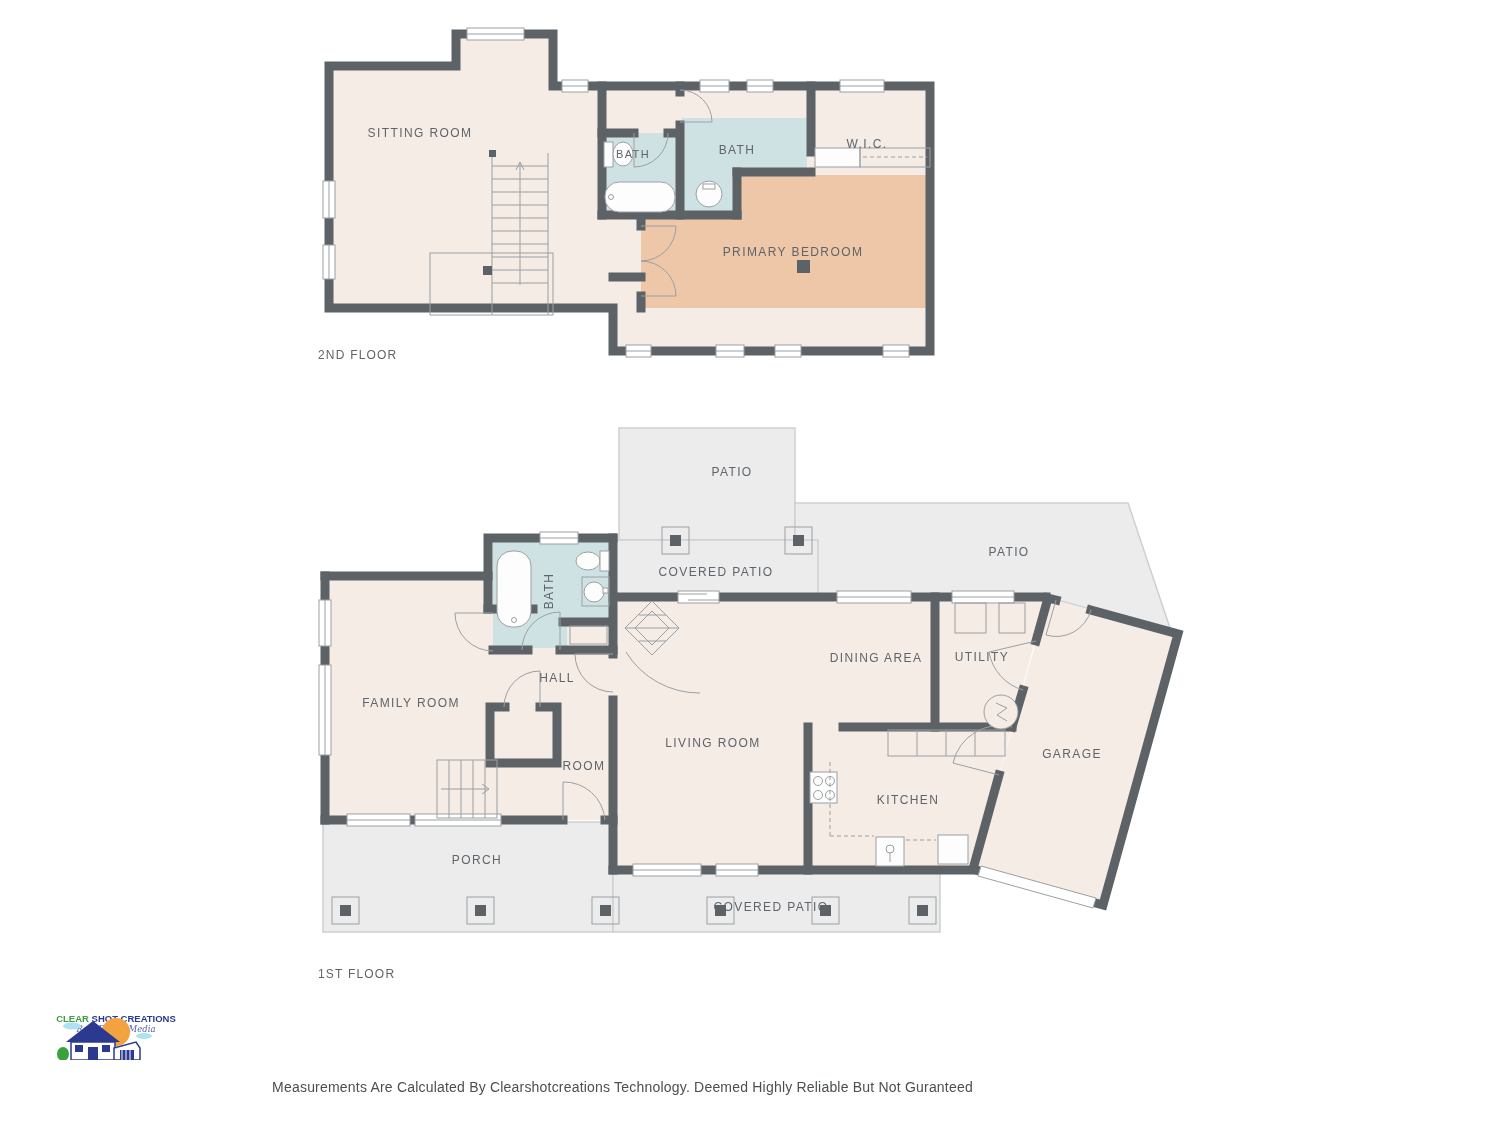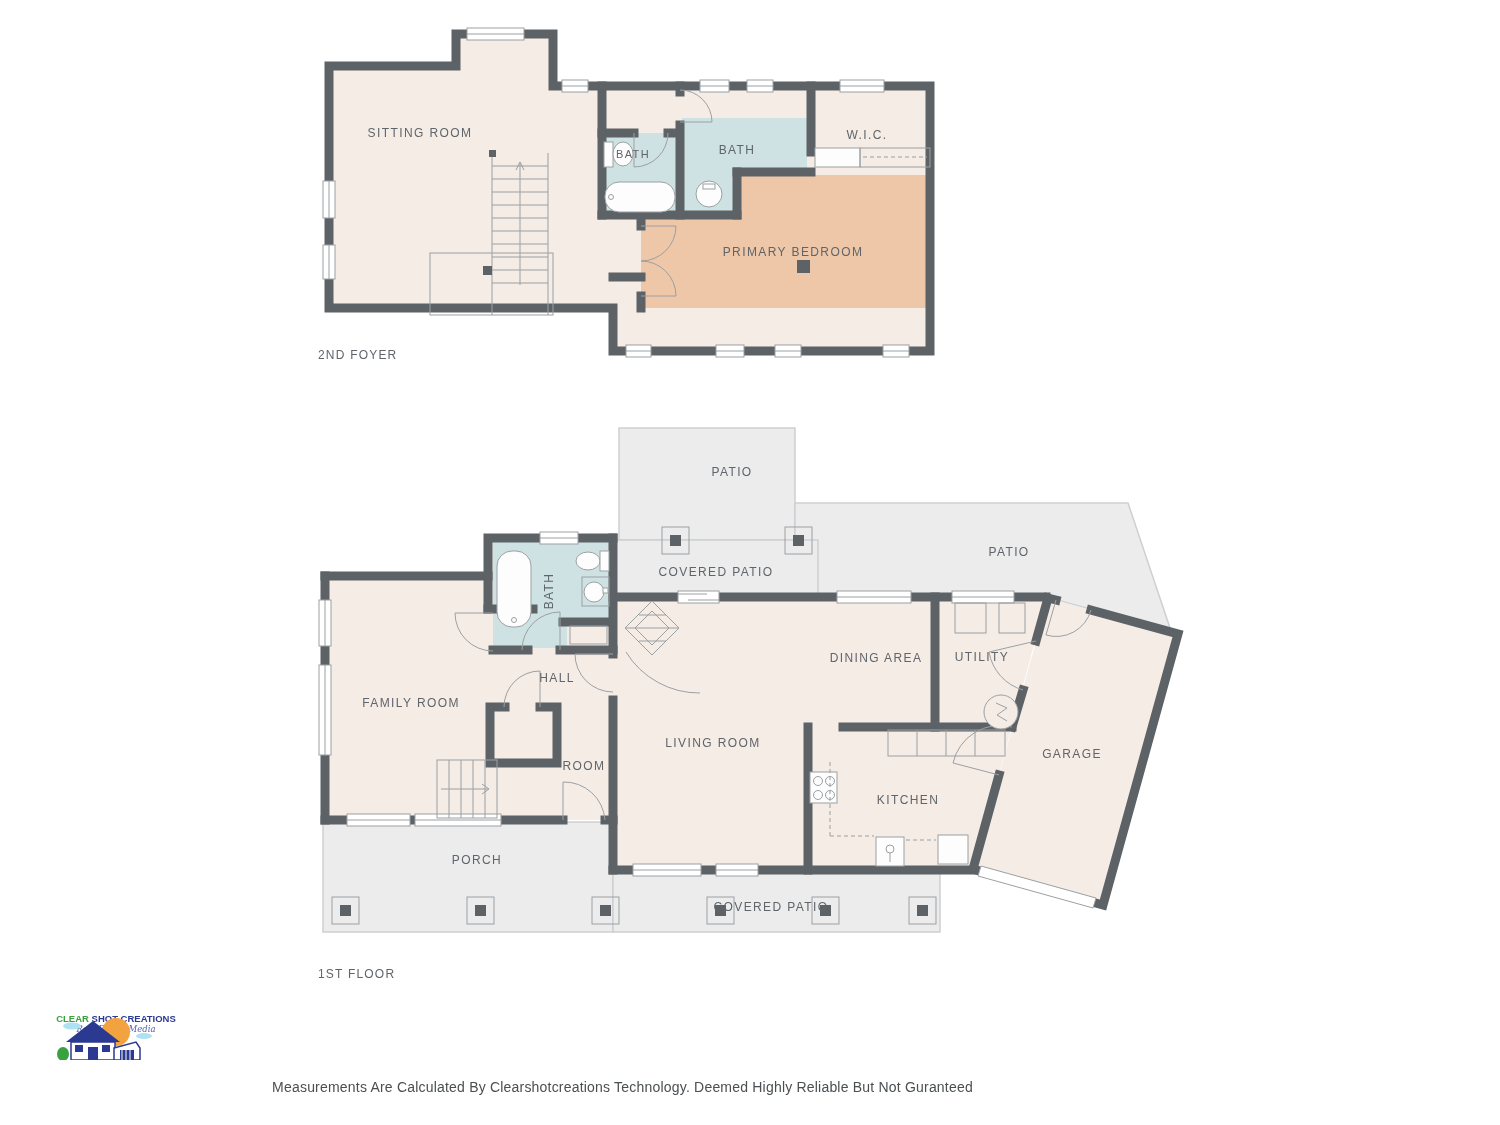--- a/index.html
+++ b/index.html
@@ -245,23 +245,23 @@
         <path d="M652,611 L669,628 L652,645 L635,628 Z"></path>
         <path d="M639,615 H666 M625,628 H679 M639,641 H666"></path>
         <path d="M626,652 A86 86 0 0 0 700,693"></path>
       </g>
     </g>
   </svg>
 
   <span class="rl" style="left:420px;top:133px">SITTING ROOM</span>
   <span class="rl" style="left:633px;top:154px;font-size:11px">BATH</span>
   <span class="rl" style="left:737px;top:150px">BATH</span>
-  <span class="rl" style="left:867px;top:135px">W.I.C.</span>
+  <span class="rl" style="left:867px;top:144px">W.I.C.</span>
   <span class="rl" style="left:793px;top:252px">PRIMARY BEDROOM</span>
-  <span class="floor-title" style="left:318px;top:355px">2ND FOYER</span>
+  <span class="floor-title" style="left:318px;top:355px">2ND FLOOR</span>
 
   <span class="rl" style="left:732px;top:472px">PATIO</span>
   <span class="rl" style="left:716px;top:572px">COVERED PATIO</span>
   <span class="rl" style="left:1009px;top:552px">PATIO</span>
   <span class="rl vert" style="left:549px;top:591px">BATH</span>
   <span class="rl" style="left:557px;top:678px">HALL</span>
   <span class="rl" style="left:411px;top:703px">FAMILY ROOM</span>
   <span class="rl" style="left:876px;top:658px">DINING AREA</span>
   <span class="rl" style="left:982px;top:657px">UTILITY</span>
   <span class="rl" style="left:1072px;top:754px">GARAGE</span>

